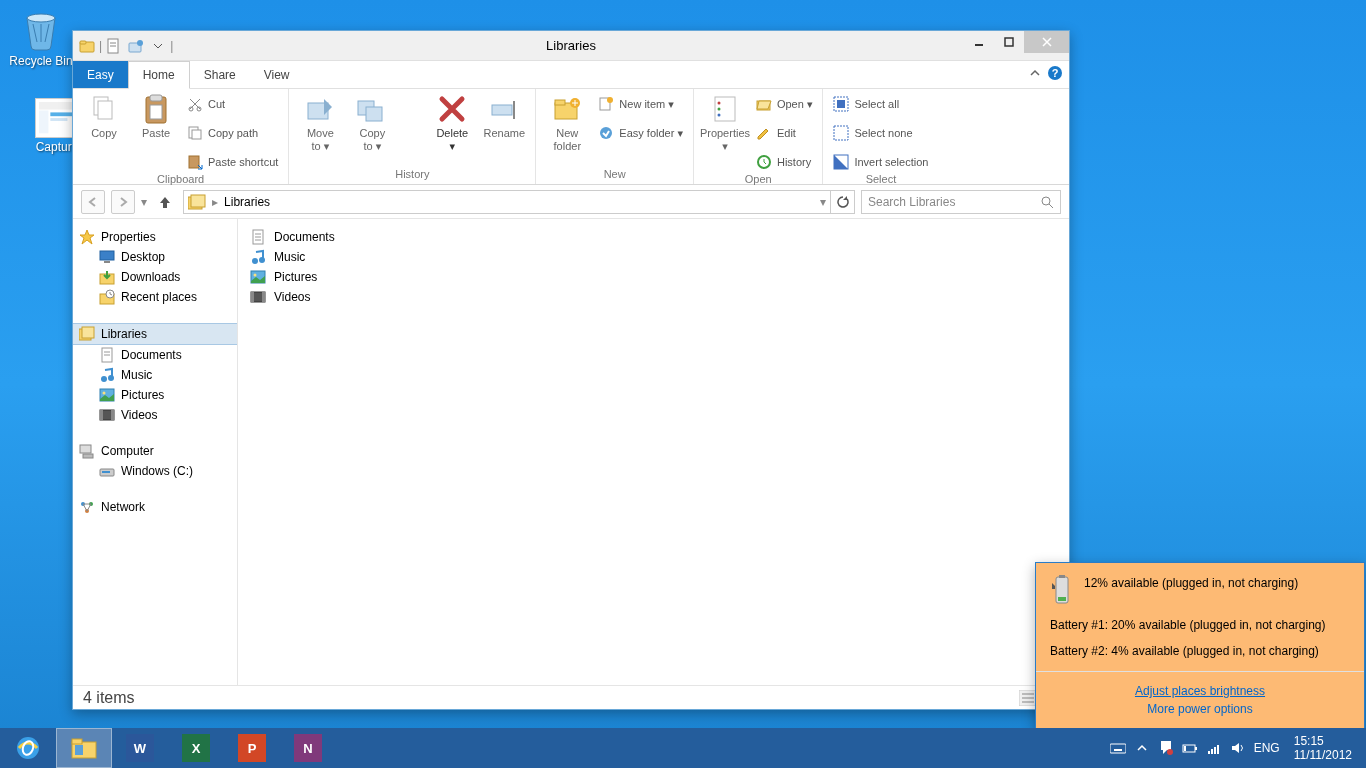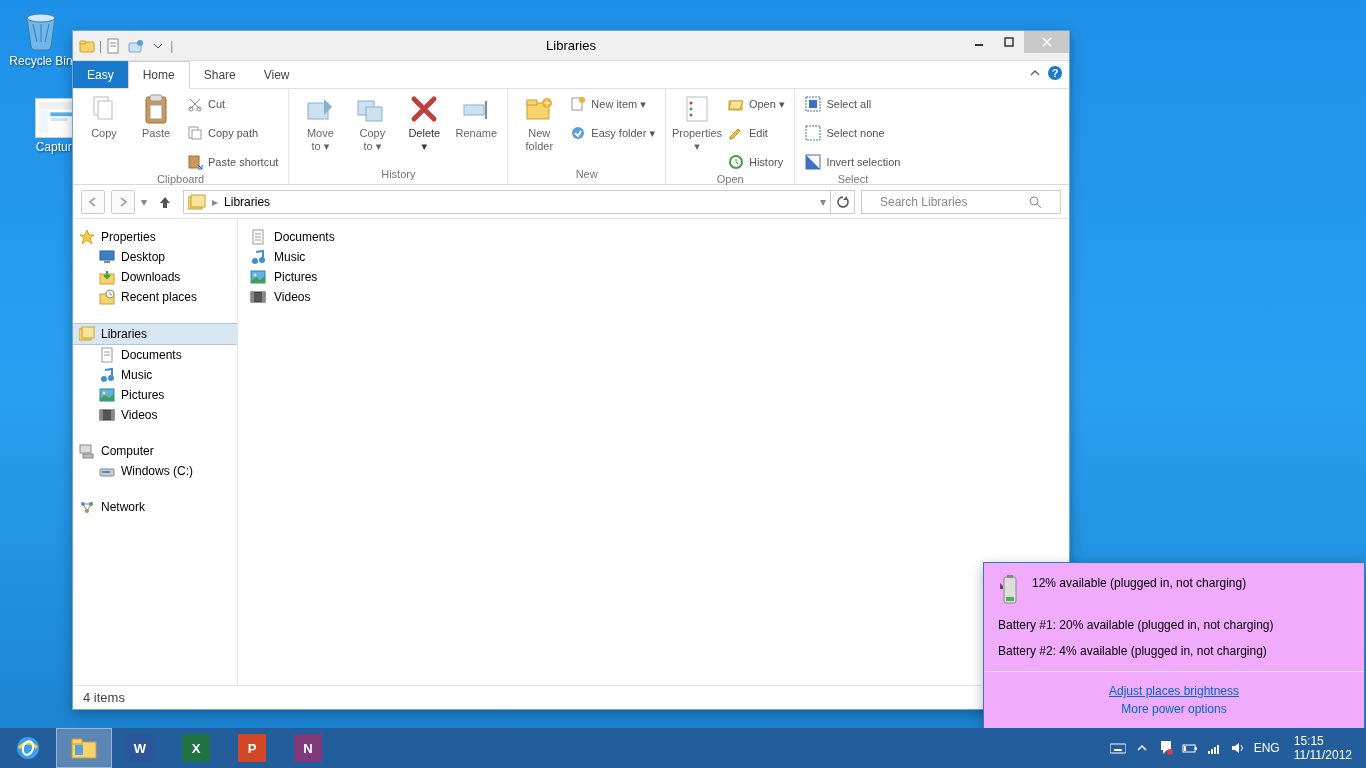--- a/index.html
+++ b/index.html
@@ -22,49 +22,49 @@
 .tabs { height:28px; display:flex; align-items:stretch; background:#fff; border-bottom:1px solid #e0e0e0; position:relative;}
 .tab { padding:0 14px; display:flex; align-items:center; font-size:12px; color:#444; cursor:pointer;}
 .tab.file { background:#1979ca; color:#fff; }
 .tab.active { border:1px solid #d0d0d0; border-bottom:1px solid #fff; margin-bottom:-1px; background:#fff;}
 .tab-right { position:absolute; right:6px; top:4px; display:flex; gap:6px; align-items:center;}
 .ribbon { height:96px; background:#fff; display:flex; border-bottom:1px solid #d8d8d8;}
 .grp { border-right:1px solid #e5e5e5; padding:4px 8px 2px; display:flex; flex-direction:column; }
 .grp-body { flex:1; display:flex; align-items:flex-start; gap:6px;}
 .grp-lbl { text-align:center; font-size:11px; color:#777; padding:2px 0;}
 .big-btn { display:flex; flex-direction:column; align-items:center; width:46px; color:#666; gap:2px; cursor:pointer;}
-.big-btn.dark { color:#333;}
+.big-btn.dark { color:#333;margin-left:28px;}
 .big-btn .ic { width:32px; height:32px;}
 .big-btn .lbl { font-size:11px; text-align:center; line-height:1.15;}
 .small-col { display:flex; flex-direction:column; gap:11px; padding-top:2px;}
 .small-btn { display:flex; align-items:center; gap:5px; font-size:11px; color:#555; cursor:pointer; padding:1px 2px;}
 .small-btn .ic { width:16px; height:16px;}
 .navbar { height:34px; border-bottom:1px solid #e5e5e5; display:flex; align-items:center; padding:4px 8px; gap:6px;}
 .nav-btn { width:24px; height:24px; border:1px solid #ccc; border-radius:2px; display:flex; align-items:center; justify-content:center; color:#888; background:#fafafa;}
 .crumb { flex:1; height:24px; border:1px solid #ccc; display:flex; align-items:center; padding:0 4px; gap:6px;}
 .crumb .fico { width:18px; height:16px;}
 .refresh-btn { width:24px; height:24px; border:1px solid #ccc; border-left:none; display:flex; align-items:center; justify-content:center; color:#555;}
-.search { width:200px; height:24px; border:1px solid #ccc; display:flex; align-items:center; padding:0 18px; color:#888;}
+.search { width:200px; height:24px; border:1px solid #ccc; display:flex; align-items:center; padding:0 6px; color:#888;}
 .search .si { margin-left:auto;}
 .body { flex:1; display:flex; overflow:hidden;}
 .side { width:165px; border-right:1px solid #e5e5e5; padding:8px 0; overflow:auto;}
 .side-grp { margin-bottom:16px;}
 .side-item { display:flex; align-items:center; gap:6px; padding:2px 6px 2px 12px; font-size:12px; cursor:pointer;}
 .side-item.head { font-weight:normal; padding-left:6px;}
 .side-item.sub { padding-left:26px;}
 .side-item.sel { background:#d8e6f2; border:1px solid #a8c8e4; border-left:none; border-right:none;}
 .side-item .ic { width:16px; height:16px;}
 .content { flex:1; padding:8px 12px;}
 .lib-item { display:flex; align-items:center; gap:8px; padding:2px 0; cursor:pointer; font-size:12px;}
 .lib-item .ic { width:16px; height:16px;}
-.status { height:24px; border-top:1px solid #e5e5e5; padding:0 10px; display:flex; align-items:center; font-size:13px; color:#444;text-align:right;}
+.status { height:24px; border-top:1px solid #e5e5e5; padding:0 10px; display:flex; align-items:center; font-size:16px; color:#444;text-align:right;}
 .status .mini { margin-left:auto; display:flex; gap:4px;}
 
 
-.popup { position:absolute; right:1px; bottom:39px; width:382px; background:#f0abfc; border:1px solid #2a7cc7; box-shadow:0 4px 12px rgba(0,0,0,.3); font-size:12px;}
+.popup { position:absolute; right:1px; bottom:39px; width:330px; background:#fdba74; border:1px solid #2a7cc7; box-shadow:0 4px 12px rgba(0,0,0,.3); font-size:12px;}
 .popup .sec1 { padding:12px 14px; border-bottom:1px solid #e0e0e0;}
 .popup .row1 { display:flex; gap:10px;}
 .popup .pbat { width:24px; height:32px; flex-shrink:0;}
 .popup .txt { line-height:1.35;}
 .popup .bat-line { margin-top:10px; line-height:1.35;}
 .popup .sec2 { padding:10px 14px; text-align:center;}
 .popup a { color:#0066cc; text-decoration:none; display:block; padding:2px 0; cursor:pointer;}
 .popup a.u { text-decoration:underline;}
 
 

